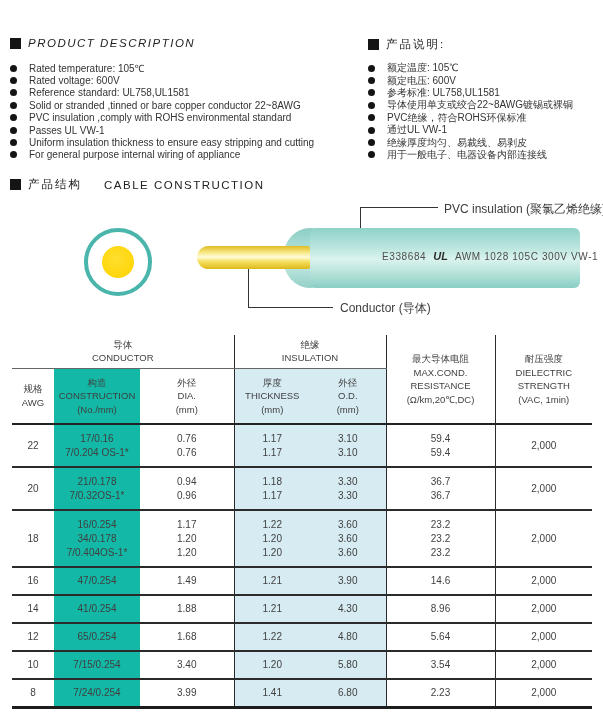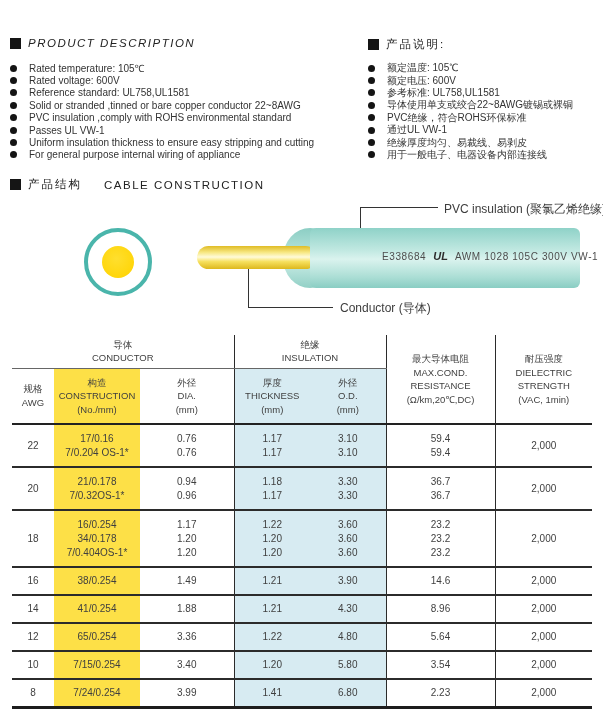--- a/index.html
+++ b/index.html
@@ -36,21 +36,21 @@
   .pt-dot{position:absolute;width:6px;height:6px;border-radius:50%;background:#111;}
   .dlabel{position:absolute;font-size:12px;color:#3d3d3d;white-space:nowrap;}
 
   
   table.spec{position:absolute;left:12px;top:335px;width:580px;border-collapse:collapse;
         table-layout:fixed;font-size:10px;color:#3f3f3f;}
   table.spec td{padding:2px 0;text-align:center;vertical-align:middle;white-space:pre-line;line-height:13.5px;}
   td.grp{font-size:9.5px;border-bottom:1px solid #666;}
   td.hdr{font-size:9.5px;line-height:13px;}
   td.span2{font-size:9.5px;line-height:13.5px;}
-  .bg-y{background:#fde047;}
+  .bg-y{background:#14b8a6;}
   .bg-b{background:#d7ebf2;margin-left:6px;}
   .br{border-right:1.5px solid #2b2b2b;}
   .hb{border-bottom:2px solid #222;}
   tr.data td{border-bottom:2px solid #2b2b2b;line-height:14px;}
   tr.data.last td{border-bottom:3px solid #1d1d1d;}
   tr.gr{height:33px;} tr.hr2{height:56px;}
   tr.h2l{height:43px;} tr.h3l{height:57px;} tr.h1l{height:28px;}
 </style>
 </head>
 <body>
@@ -252,40 +252,40 @@
       <td class="br bg-b">3.60
 3.60
 3.60</td>
       <td class="br">23.2
 23.2
 23.2</td>
       <td>2,000</td>
     </tr>
     <tr class="data h1l">
       <td>16</td>
-      <td class="bg-y">38/0.254</td>
+      <td class="bg-y">47/0.254</td>
       <td class="br">1.49</td>
       <td class="bg-b">1.21</td>
       <td class="br bg-b">3.90</td>
       <td class="br">14.6</td>
       <td>2,000</td>
     </tr>
     <tr class="data h1l">
       <td>14</td>
       <td class="bg-y">41/0.254</td>
       <td class="br">1.88</td>
       <td class="bg-b">1.21</td>
       <td class="br bg-b">4.30</td>
       <td class="br">8.96</td>
       <td>2,000</td>
     </tr>
     <tr class="data h1l">
       <td>12</td>
       <td class="bg-y">65/0.254</td>
-      <td class="br">3.36</td>
+      <td class="br">1.68</td>
       <td class="bg-b">1.22</td>
       <td class="br bg-b">4.80</td>
       <td class="br">5.64</td>
       <td>2,000</td>
     </tr>
     <tr class="data h1l">
       <td>10</td>
       <td class="bg-y">7/15/0.254</td>
       <td class="br">3.40</td>
       <td class="bg-b">1.20</td>

